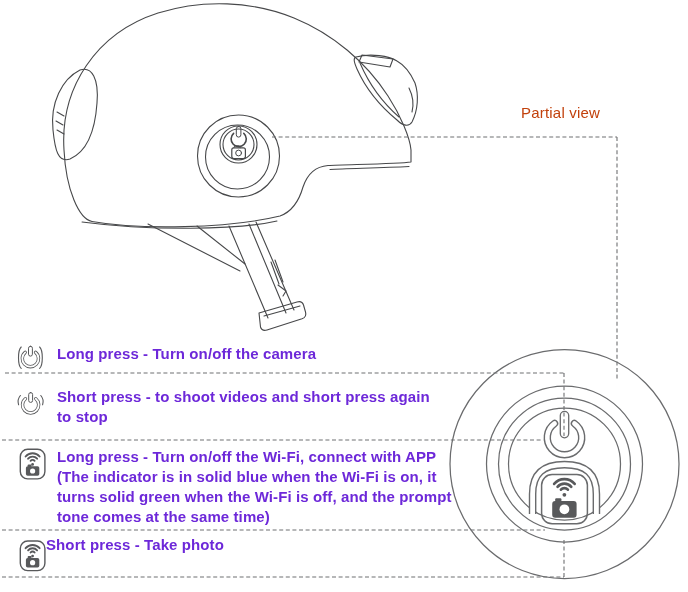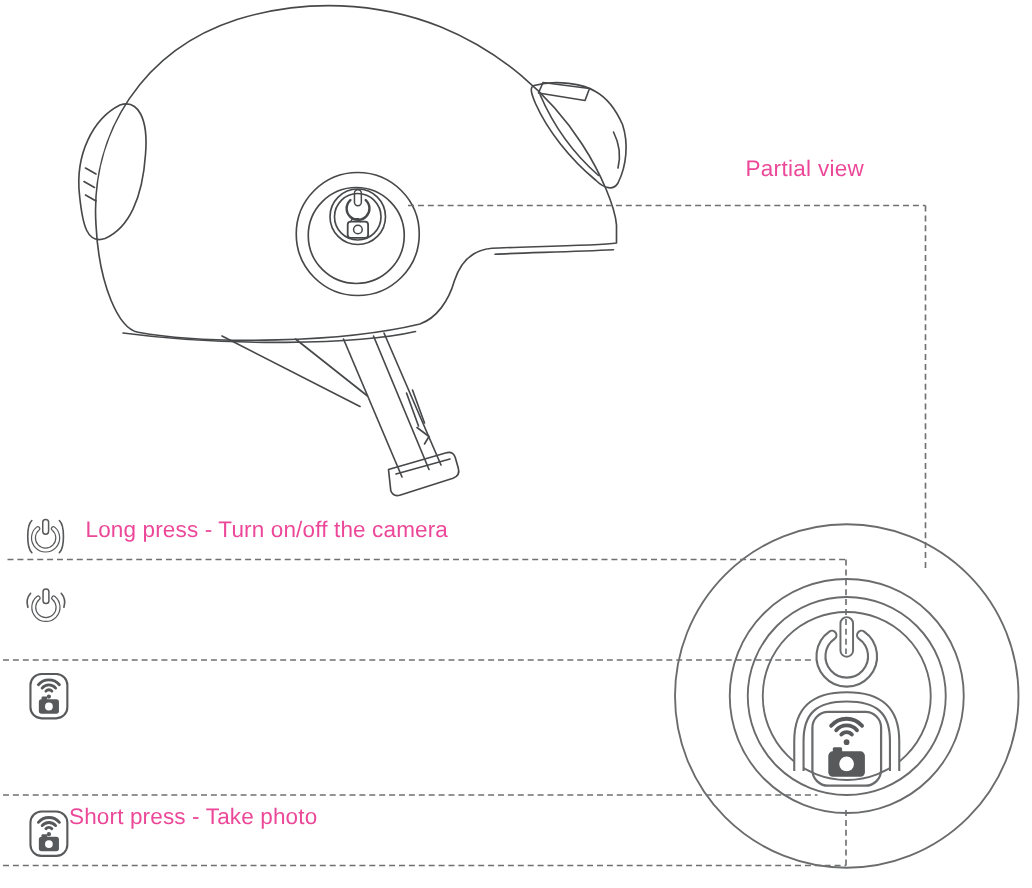--- a/index.html
+++ b/index.html
@@ -2,27 +2,27 @@
 <html><head>
 <meta charset="utf-8">
 <style>
   html,body{margin:0;padding:0;background:#fff;}
   .canvas{
     position:relative;width:688px;height:592px;background:#ffffff;
     font-family:"Liberation Sans", sans-serif;overflow:hidden;
   }
   .art{position:absolute;left:0;top:0;}
   .caption{
-    position:absolute;font-size:15px;line-height:20px;color:#ec4899;
-    white-space:nowrap;letter-spacing:0.1px;
+    position:absolute;font-size:15px;line-height:20px;color:#6d28d9;
+    white-space:nowrap;letter-spacing:0.1px;font-weight:bold;
   }
   .caption .ln{height:20px;}
   .partial-label{
-    position:absolute;left:497px;top:103px;font-size:15px;line-height:20px;
-    color:#ec4899;white-space:nowrap;letter-spacing:0.2px;
+    position:absolute;left:521px;top:103px;font-size:15px;line-height:20px;
+    color:#c2410c;white-space:nowrap;letter-spacing:0.2px;
   }
   
   .row1{left:57px;top:344px;}
   .row2{left:57px;top:387px;}
   .row3{left:57px;top:447px;}
   .row4{left:46px;top:535px;}
 </style>
 </head>
 <body>
 
@@ -170,19 +170,29 @@
       </g>
     </g>
   </svg>
 
   <div class="partial-label">Partial view</div>
 
   <div class="caption row1">
     <div class="ln">Long press - Turn on/off the camera</div>
   </div>
 
+  <div class="caption row2">
+    <div class="ln">Short press - to shoot videos and short press again</div>
+    <div class="ln">to stop</div>
+  </div>
 
+  <div class="caption row3">
+    <div class="ln">Long press - Turn on/off the Wi-Fi, connect with APP</div>
+    <div class="ln">(The indicator is in solid blue when the Wi-Fi is on, it</div>
+    <div class="ln">turns solid green when the Wi-Fi is off, and the prompt</div>
+    <div class="ln">tone comes at the same time)</div>
+  </div>
 
   <div class="caption row4">
     <div class="ln">Short press - Take photo</div>
   </div>
 
 </div>
 
 </body></html>

